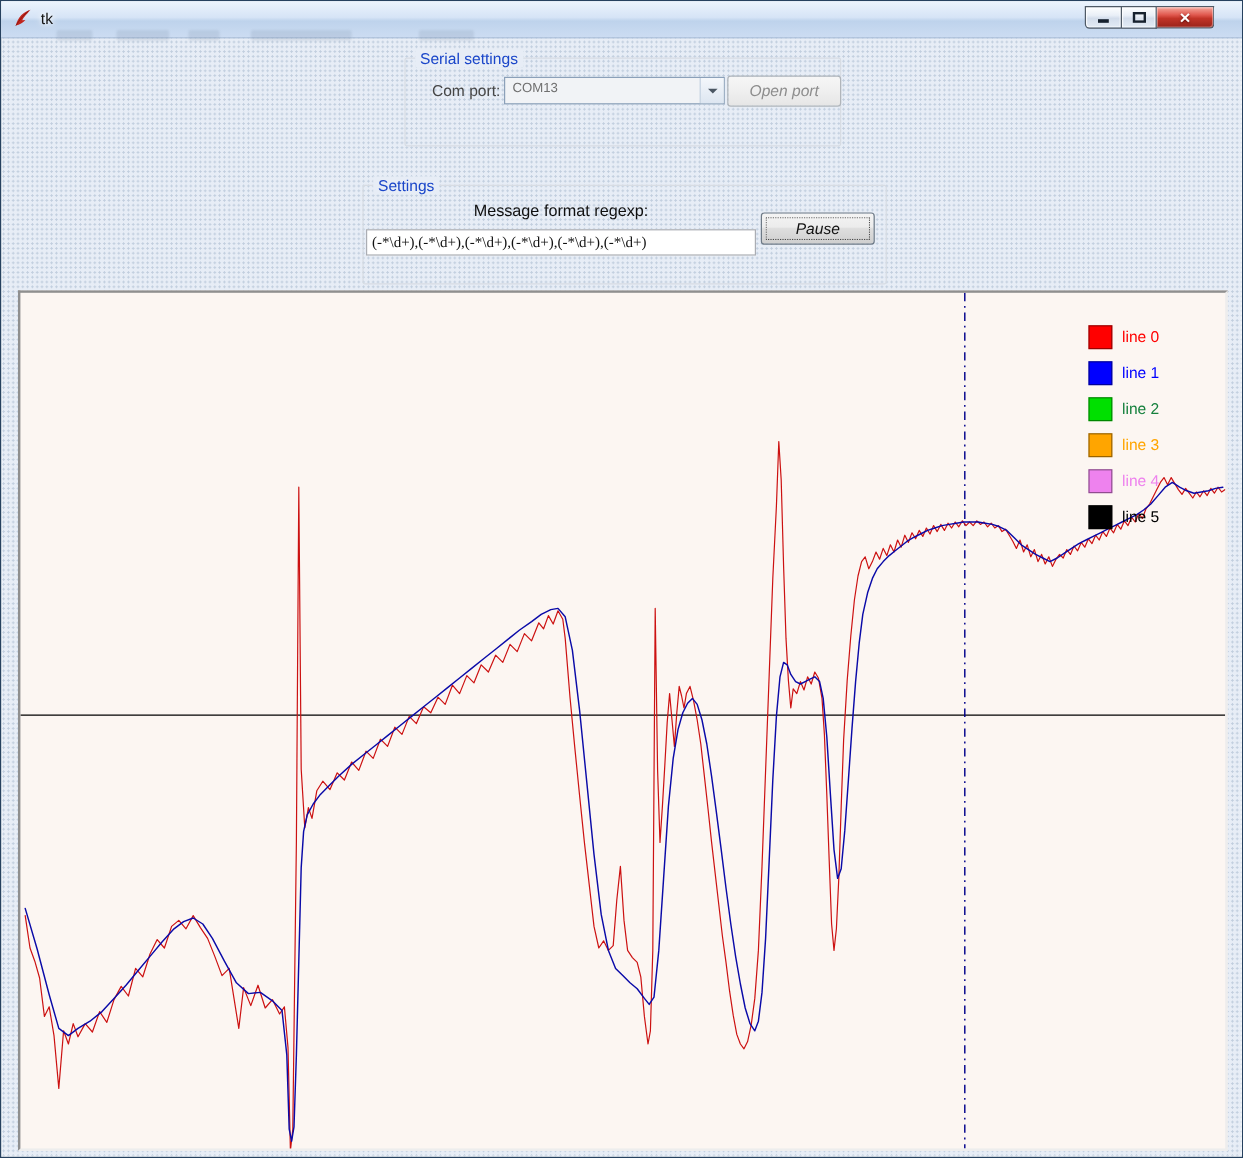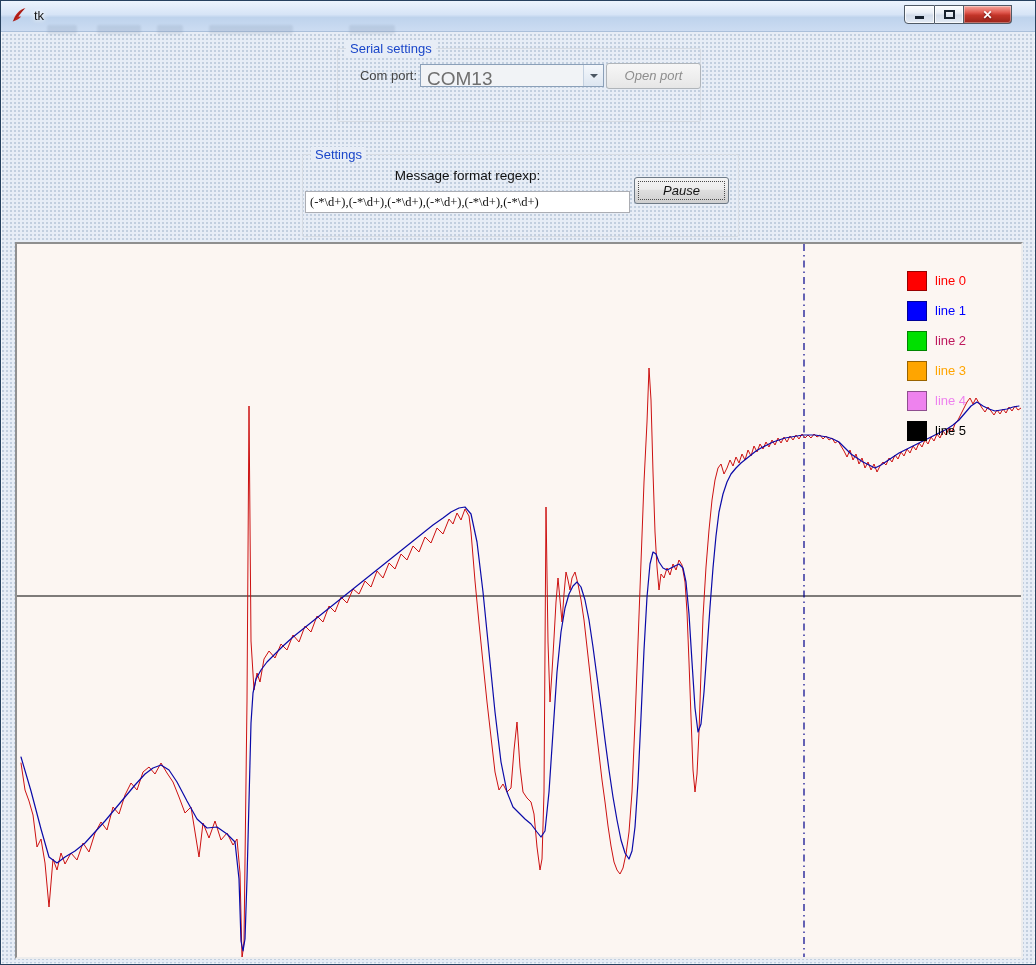--- a/index.html
+++ b/index.html
@@ -41,21 +41,21 @@
   .group.serial{left:336px;top:47px;width:364px;height:74px;}
   .group.settings{left:301px;top:153px;width:437px;height:83px;}
 
   .s-row{position:absolute;left:6px;display:flex;align-items:center;}
   .s-row.r1{top:13px;height:27px;}
   .s-row.r2{top:43px;height:27px;}
   .fld-label{width:73px;text-align:right;font-size:13px;color:#454545;margin-right:3px;white-space:nowrap;}
 
   .combo{box-sizing:border-box;width:184px;height:23px;border:1px solid #8ba0b9;background:#fff;
     display:flex;align-items:stretch;}
-  .combo .combo-text{flex:1;font-size:19px;color:#1c1c1c;padding:3px 5px 0 6px;white-space:nowrap;overflow:hidden;}
+  .combo .combo-text{flex:1;font-size:11px;color:#1c1c1c;padding:3px 5px 0 6px;white-space:nowrap;overflow:hidden;}
   .combo.disabled{background:#f1f3f6;}
   .combo.disabled .combo-text{color:#6f6f6f;}
   .combo-arrow{width:19px;border-left:1px solid #c3d0e0;background:linear-gradient(#f4f7fb,#dde6f1);
     display:grid;place-items:center;}
   .combo-arrow i{width:0;height:0;border-left:4px solid transparent;border-right:4px solid transparent;
     border-top:4px solid #4a5663;}
 
   .btn{box-sizing:border-box;font-family:"Liberation Sans",sans-serif;font-size:13px;color:#111;
     border:1px solid #6e7a86;border-radius:3px;
     background:linear-gradient(#f4f4f4,#ececec 45%,#dedede 50%,#cfcfcf);
@@ -143,21 +143,21 @@
         <div class="legend-item">
           <span class="swatch" style="background: rgb(255, 0, 0);"></span>
           <span class="legend-label" style="color: rgb(255, 0, 0);">line 0</span>
         </div>
         <div class="legend-item">
           <span class="swatch" style="background: rgb(0, 0, 255);"></span>
           <span class="legend-label" style="color: rgb(0, 0, 255);">line 1</span>
         </div>
         <div class="legend-item">
           <span class="swatch" style="background: rgb(0, 224, 0);"></span>
-          <span class="legend-label" style="color: #be185d;">line 2</span>
+          <span class="legend-label" style="color: #15803d;">line 2</span>
         </div>
         <div class="legend-item">
           <span class="swatch" style="background: rgb(255, 165, 0);"></span>
           <span class="legend-label" style="color: rgb(255, 165, 0);">line 3</span>
         </div>
         <div class="legend-item">
           <span class="swatch" style="background: rgb(238, 130, 238);"></span>
           <span class="legend-label" style="color: rgb(238, 130, 238);">line 4</span>
         </div>
         <div class="legend-item">

